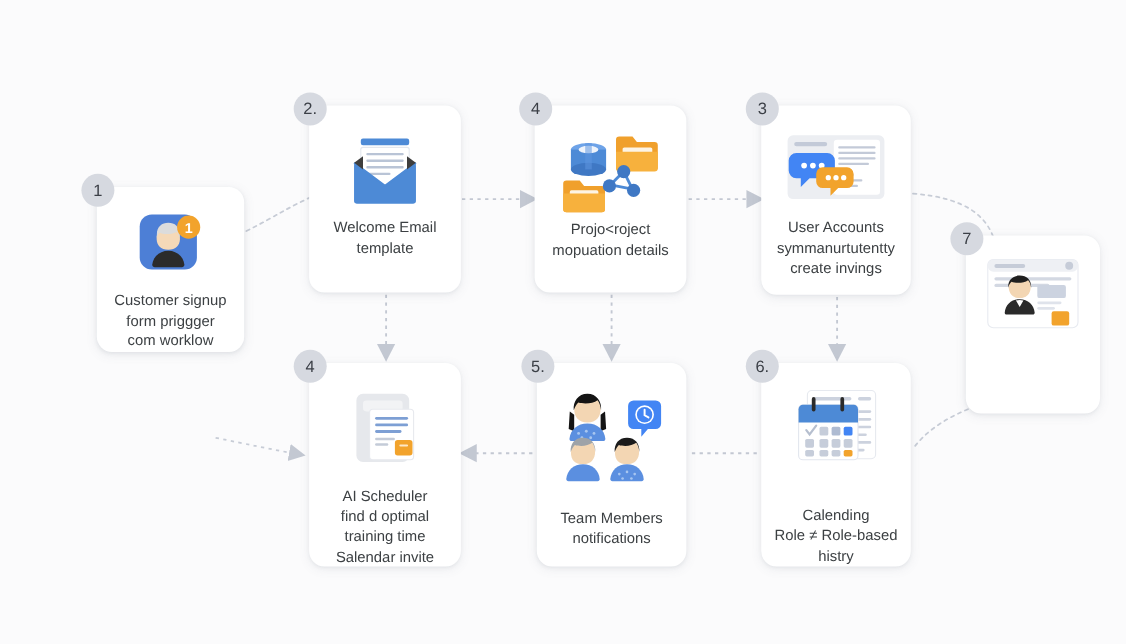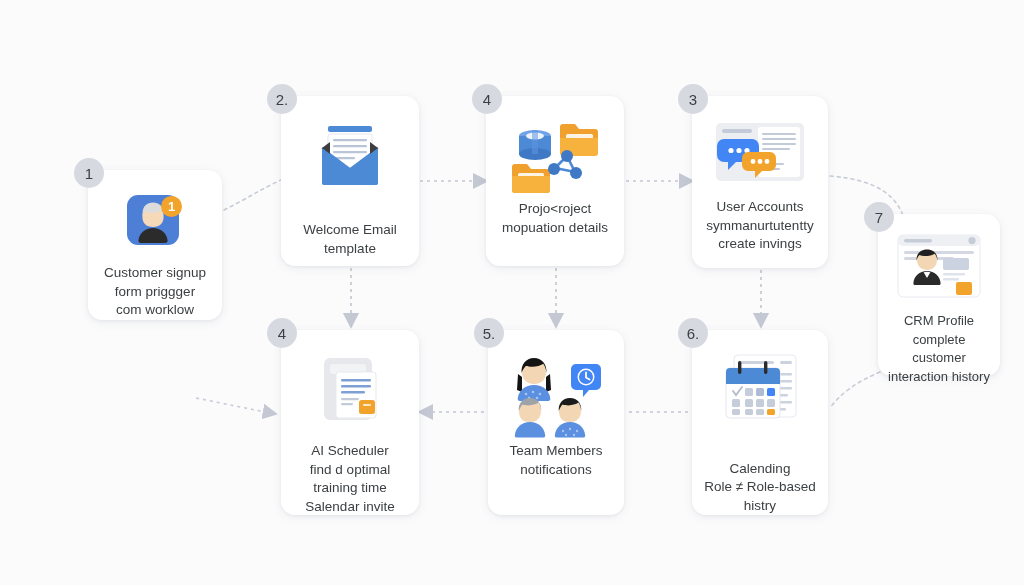--- a/index.html
+++ b/index.html
@@ -138,21 +138,21 @@
           <rect x="21" y="31" width="34" height="2.2" rx="1"></rect>
           <rect x="21" y="37" width="22" height="2.2" rx="1"></rect>
         </g>
         <path d="M10 28 L10 62 a3 3 0 0 0 3 3 L63 65 a3 3 0 0 0 3-3 L66 28 L38 49 Z" fill="#4d8ad6"></path>
         <path d="M10 28 L38 49 L66 28" fill="none" stroke="#4d8ad6" stroke-width="2"></path>
         <path d="M10 28 L18 22 L18 34 Z" fill="#3e3e3e"></path>
         <path d="M66 28 L58 22 L58 34 Z" fill="#3e3e3e"></path>
         <path d="M10 30 L38 50 L66 30 L66 63 a2 2 0 0 1 -2 2 L12 65 a2 2 0 0 1 -2 -2 Z" fill="#4d8ad6"></path>
       </svg>
     </div>
-    <div class="card-label" style="margin-top:27px;">Welcome Email
+    <div class="card-label" style="margin-top:4px;">Welcome Email
 template</div>
   </div>
 
   <div class="card" style="left:486px; top:96px; width:138px; height:170px; padding-top:20px;">
     <div class="badge">4</div>
     <div class="icon-wrap" style="height:84px;">
       <svg width="92" height="84" viewBox="0 0 92 84">
 
         <g>
           <path d="M54 8 h12 l4 5 h16 a3 3 0 0 1 3 3 v20 a3 3 0 0 1 -3 3 H54 a3 3 0 0 1 -3 -3 V11 a3 3 0 0 1 3 -3 z" fill="#f0a02c"></path>
@@ -241,23 +241,20 @@
           <path d="M22.6 28.5c-.4-6.6 3.6-11 10.4-11s10.8 4.4 10.4 11c-.4-3-1.4-5.6-2.8-6.8-2.2 1.6-5.6 2.4-9 2.4-2.4 0-4.6-.4-6-1-1.6 1.2-2.6 3.4-3 5.4z" fill="#1f1f1f"></path>
           <path d="M33 39c7.6 0 13 5 13.6 12.2.1 1-.6 1.8-1.6 1.8H21c-1 0-1.7-.8-1.6-1.8C20 44 25.4 39 33 39z" fill="#2a2a2a"></path>
           <path d="M29.6 40.2 L33 46 l3.4-5.8 a12 12 0 0 0 -6.8 0 z" fill="#ffffff"></path>
         </g>
         <rect x="49" y="26" width="26" height="12" rx="2" fill="#ccd3e0"></rect>
         <rect x="49" y="41" width="22" height="2.6" rx="1.3" fill="#dfe3eb"></rect>
         <rect x="49" y="46" width="16" height="2.6" rx="1.3" fill="#dfe3eb"></rect>
         <rect x="62" y="50" width="16" height="13" rx="2" fill="#f2a32c"></rect>
       </svg>
     </div>
-    <div class="card-label" style="margin-top:10px; font-size:13px;">CRM Profile
-complete customer
-interaction history</div>
   </div>
 
   <div class="card" style="left:281px; top:330px; width:138px; height:185px; padding-top:22px;">
     <div class="badge">4</div>
     <div class="icon-wrap" style="height:78px;">
       <svg width="76" height="76" viewBox="0 0 76 76">
         <rect x="12" y="6" width="48" height="62" rx="6" fill="#e6e8ec"></rect>
         <rect x="18" y="12" width="36" height="10" rx="3" fill="#f2f3f5"></rect>
         <rect x="24" y="20" width="40" height="46" rx="3" fill="#ffffff" stroke="#e7e9ee" stroke-width="1"></rect>
         <g fill="#7d9fd4">
@@ -319,21 +316,21 @@
           <g fill="#a8c6f0">
             <circle cx="57" cy="81" r="1.2"></circle>
               <circle cx="64" cy="79" r="1.2"></circle>
             <circle cx="71" cy="81" r="1.2"></circle>
               <circle cx="60" cy="85" r="1.2"></circle>
             <circle cx="68" cy="85" r="1.2"></circle>
           </g>
         </g>
       </svg>
     </div>
-    <div class="card-label" style="margin-top:0;">Team Members
+    <div class="card-label" style="margin-top:20px;">Team Members
 notifications</div>
   </div>
 
   <div class="card" style="left:692px; top:330px; width:136px; height:185px; padding-top:20px;">
     <div class="badge">6.</div>
     <div class="icon-wrap" style="height:88px;">
       <svg width="96" height="84" viewBox="0 0 96 84">
 
         <rect x="22" y="4" width="62" height="62" rx="4" fill="#ffffff" stroke="#e6e9ef" stroke-width="1"></rect>
         <g fill="#ccd2de">

